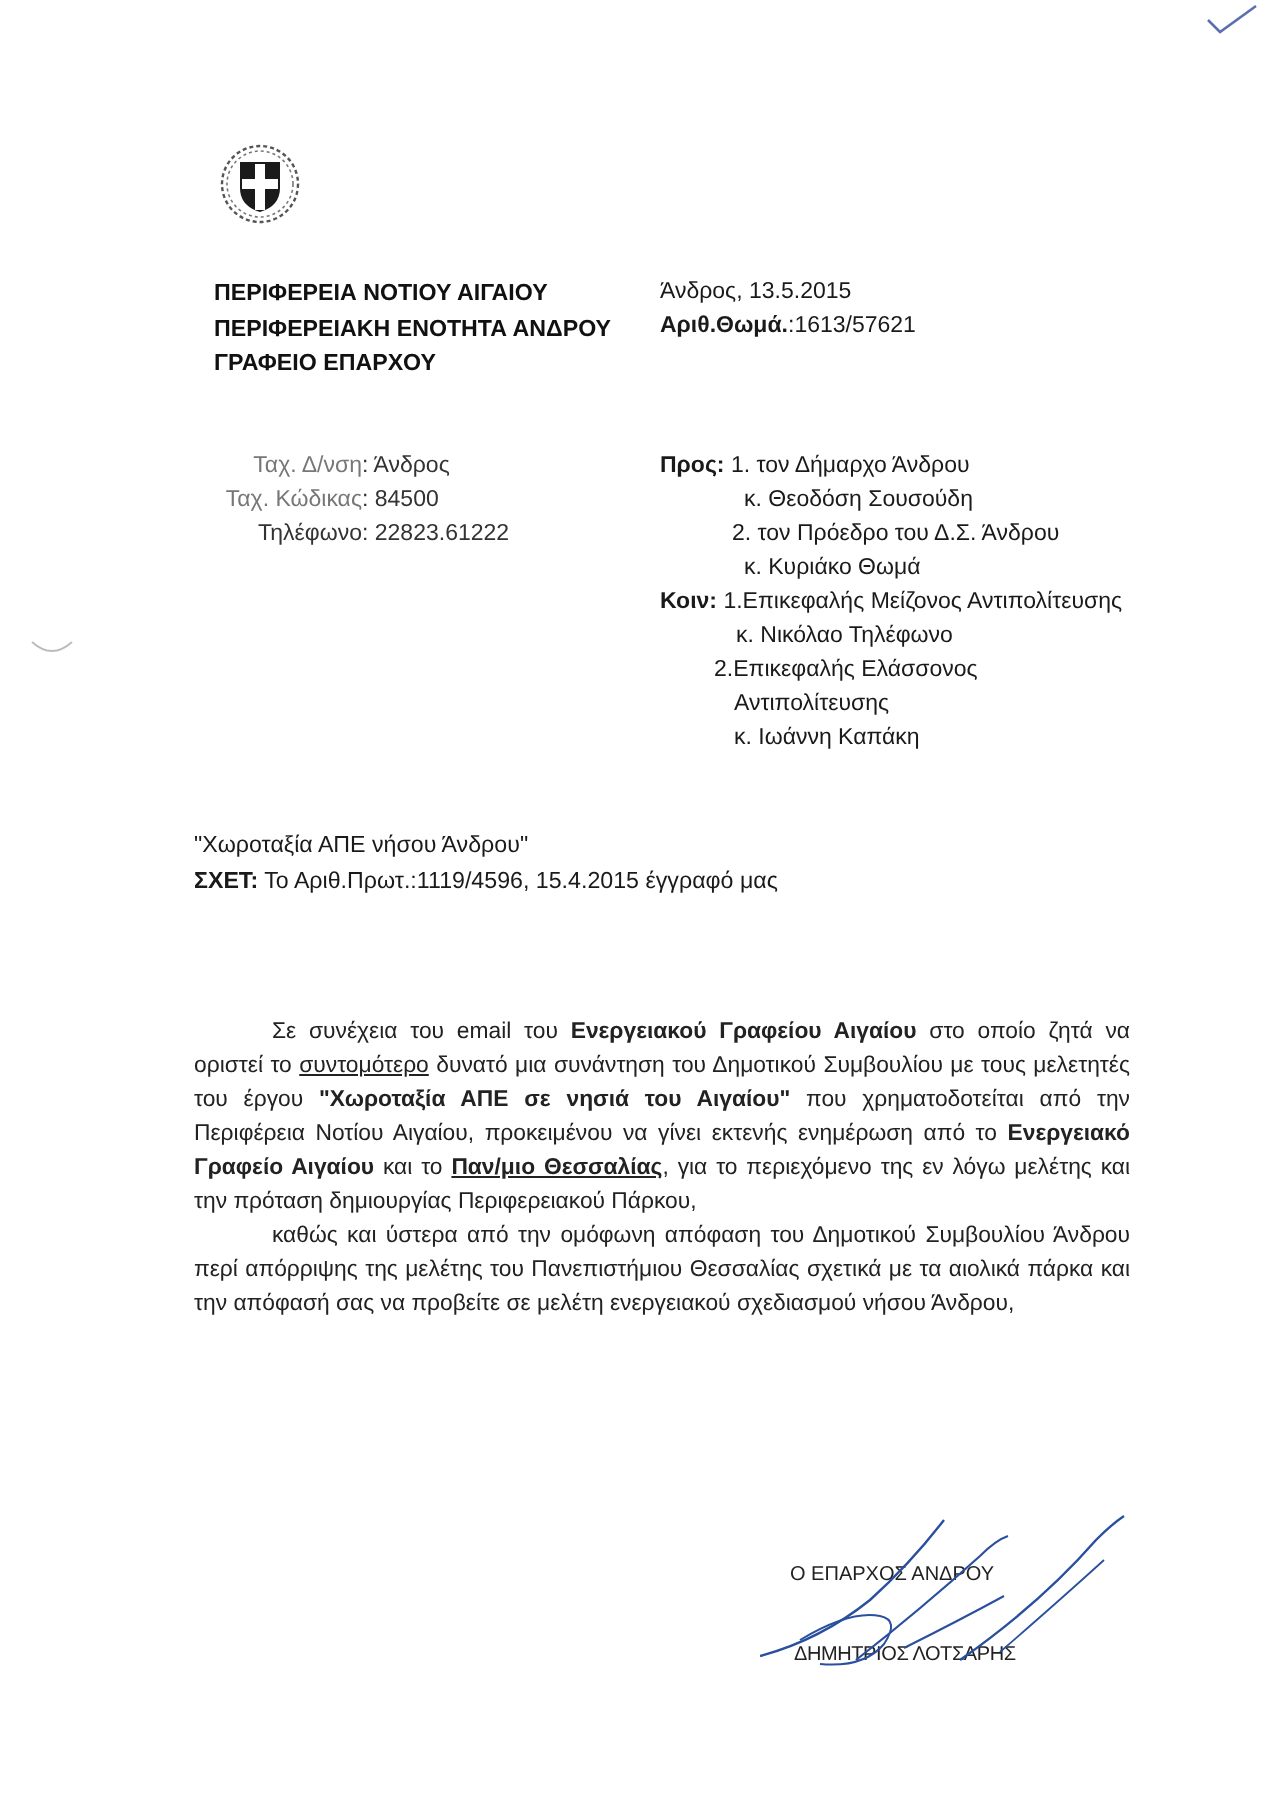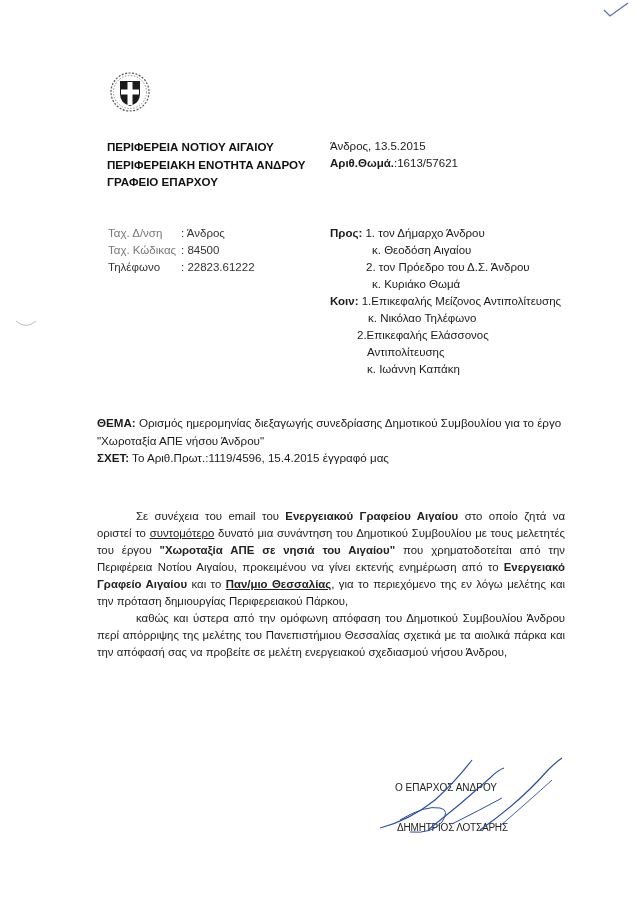--- a/index.html
+++ b/index.html
@@ -12,21 +12,21 @@
   .u { text-decoration: underline; }
 
   
   .emblem { position: absolute; left: 108px; top: 70px; width: 44px; height: 44px; }
 
   
   .hdr { position: absolute; left: 107px; top: 138px; font-weight: bold; font-size: 11.6px; line-height: 17.5px; color: #111; }
   .place { position: absolute; left: 330px; top: 138px; line-height: 17px; }
 
   
-  .contact { position: absolute; left: 108px; top: 225px; line-height: 17px; color: #333; }
+  .contact { position: absolute; left: 108px; top: 225px; line-height: 17px; color: #333; text-align: right; }
   .contact .row { display: flex; }
   .contact .lbl { width: 73px; }
   .contact .lbl.faded { color: #777; }
 
   
   .rcp { position: absolute; left: 0; top: 0; }
   .rcp div { position: absolute; white-space: nowrap; line-height: 17px; }
 
   
   .subj { position: absolute; left: 97px; top: 414px; line-height: 17.5px; font-size: 11.6px; }
@@ -93,38 +93,35 @@
     <span class="lbl">Τηλέφωνο</span>
     <span>: 22823.61222</span>
   </div>
 </div>
 
 <div class="rcp">
   <div style="left:330px; top:225px;">
     <span class="b">Προς:</span>
     <span>1. τον Δήμαρχο Άνδρου</span>
   </div>
-  <div style="left:372px; top:242px;">κ. Θεοδόση Αιγαίου</div>
+  <div style="left:372px; top:242px;">κ. Θεοδόση Σουσούδη</div>
   <div style="left:366px; top:259px;">2. τον Πρόεδρο του Δ.Σ. Άνδρου</div>
   <div style="left:372px; top:276px;">κ. Κυριάκο Θωμά</div>
 
   <div style="left:330px; top:293px;">
     <span class="b">Κοιν:</span>
     <span>1.Επικεφαλής Μείζονος Αντιπολίτευσης</span>
   </div>
   <div style="left:368px; top:310px;">κ. Νικόλαο Τηλέφωνο</div>
   <div style="left:357px; top:327px;">2.Επικεφαλής Ελάσσονος</div>
   <div style="left:367px; top:344px;">Αντιπολίτευσης</div>
   <div style="left:367px; top:361px;">κ. Ιωάννη Καπάκη</div>
 </div>
 
 <div class="subj">
-  <div>
-    <span class="b">ΘΕΜΑ:</span><span> Ορισμός ημερομηνίας διεξαγωγής συνεδρίασης Δημοτικού Συμβουλίου για το έργο</span>
-  </div>
   <div>"Χωροταξία ΑΠΕ νήσου Άνδρου"</div>
   <div>
     <span class="b">ΣΧΕΤ:</span><span> Το Αριθ.Πρωτ.:1119/4596, 15.4.2015 έγγραφό μας</span>
   </div>
 </div>
 
 <div class="body">
   <p class="ind"><span>Σε συνέχεια του email του </span><span class="b">Ενεργειακού Γραφείου Αιγαίου</span><span> στο οποίο ζητά να οριστεί το </span><span class="u">συντομότερο</span><span> δυνατό μια συνάντηση του Δημοτικού Συμβουλίου με τους μελετητές του έργου </span><span class="b">"Χωροταξία ΑΠΕ σε νησιά του Αιγαίου"</span><span> που χρηματοδοτείται από την Περιφέρεια Νοτίου Αιγαίου, προκειμένου να γίνει εκτενής ενημέρωση από το </span><span class="b">Ενεργειακό Γραφείο Αιγαίου</span><span> και το </span><span class="b u">Παν/μιο Θεσσαλίας</span><span>, για το περιεχόμενο της εν λόγω μελέτης και την πρόταση δημιουργίας Περιφερειακού Πάρκου,</span></p>
   <p class="ind2">καθώς και ύστερα από την ομόφωνη απόφαση του Δημοτικού Συμβουλίου Άνδρου περί απόρριψης της μελέτης του Πανεπιστήμιου Θεσσαλίας σχετικά με τα αιολικά πάρκα και την απόφασή σας να προβείτε σε μελέτη ενεργειακού σχεδιασμού νήσου Άνδρου,</p>
 </div>

